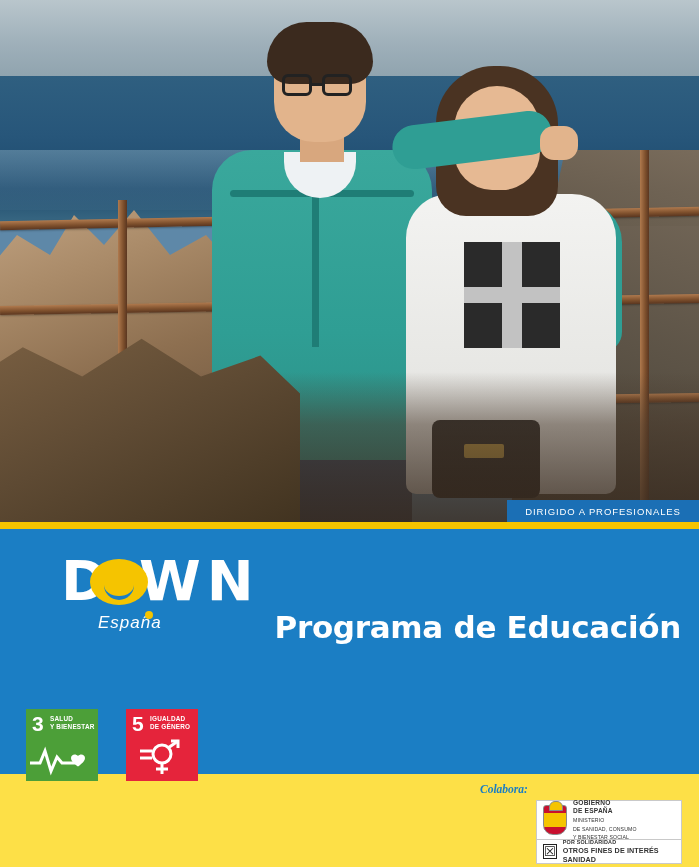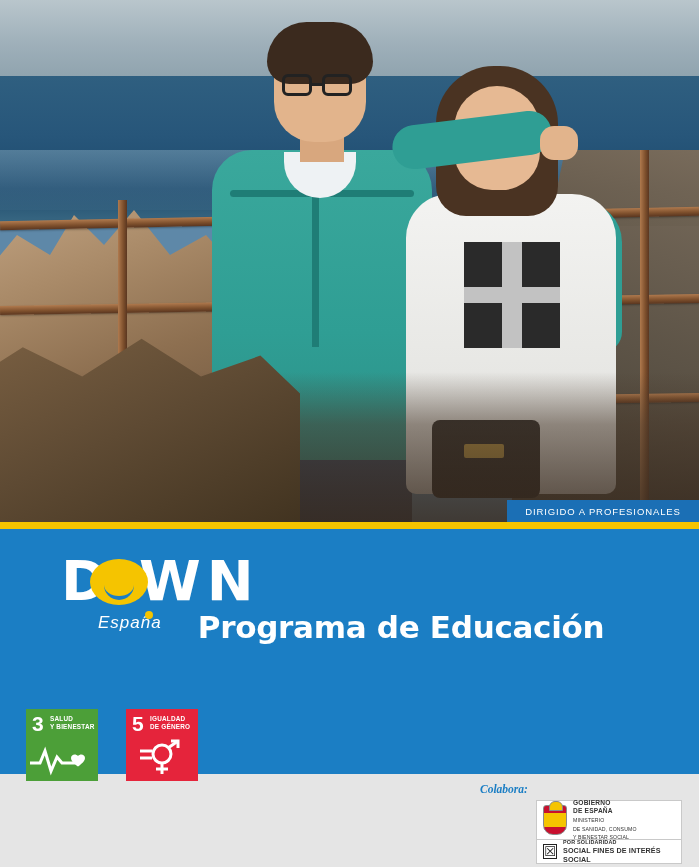--- a/index.html
+++ b/index.html
@@ -7,21 +7,21 @@
     width: 699px;
     height: 867px;
     background: #ffffff;
     font-family: "Liberation Sans", sans-serif;
     overflow: hidden;
   }
   .page {
     position: relative;
     width: 699px;
     height: 867px;
-    background: #e5e5e5;
+    background: #fde047;
     overflow: hidden;
   }
 
   
   .photo {
     position: absolute;
     left: 0; top: 0;
     width: 699px;
     height: 522px;
     overflow: hidden;
@@ -219,21 +219,21 @@
   .logo-sub-dot {
     position: absolute; left: 103px; top: 60px; width: 8px; height: 8px;
     border-radius: 50%; background: #f5c400;
   }
 
   
   .title {
     position: absolute;
     right: 18px; top: 78px;
     width: 560px;
-    text-align: center;
+    text-align: right;
     color: #ffffff;
     font-family: "DejaVu Sans", sans-serif;
     font-weight: bold;
     font-size: 31px;
     line-height: 40px;
     letter-spacing: -0.3px;
   }
 
   
   .sdg {
@@ -402,17 +402,17 @@
       <div class="gob-l2">MINISTERIO</div>
       <div class="gob-l2">DE SANIDAD, CONSUMO</div>
       <div class="gob-l2">Y BIENESTAR SOCIAL</div>
     </div>
   </div>
 
   <div class="x-box">
     <div class="x-check">☒</div>
     <div class="x-text">
       <div class="x-l1">POR SOLIDARIDAD</div>
-      <div class="x-l2">SOCIAL FINES DE INTERÉS SOCIAL</div>
+      <div class="x-l2">OTROS FINES DE INTERÉS SANIDAD</div>
     </div>
   </div>
 
 </div>
 
 </body></html>

